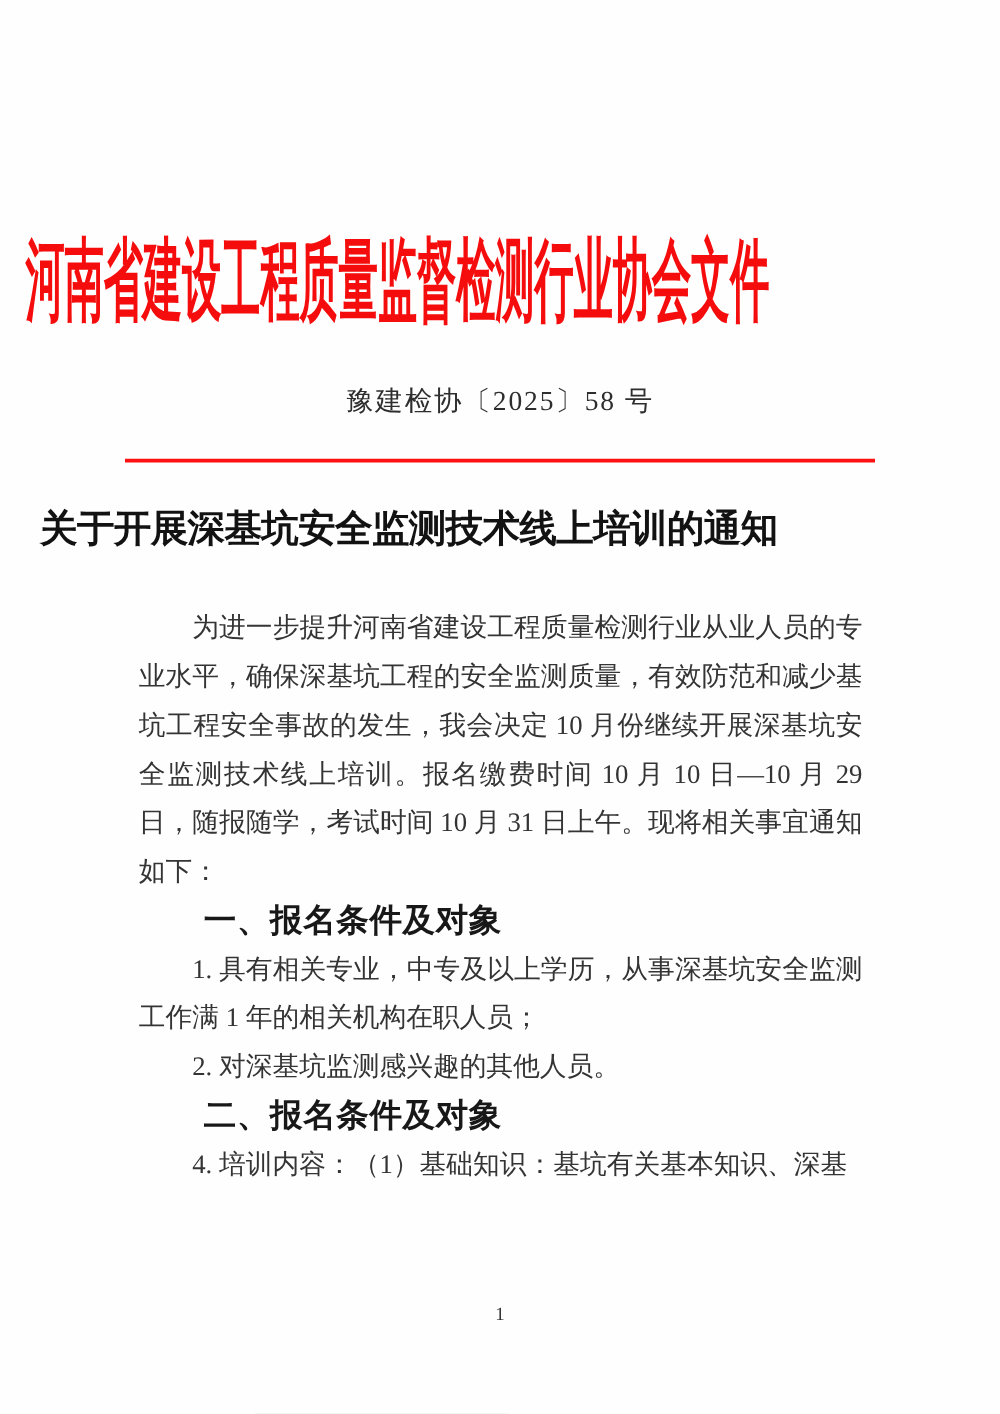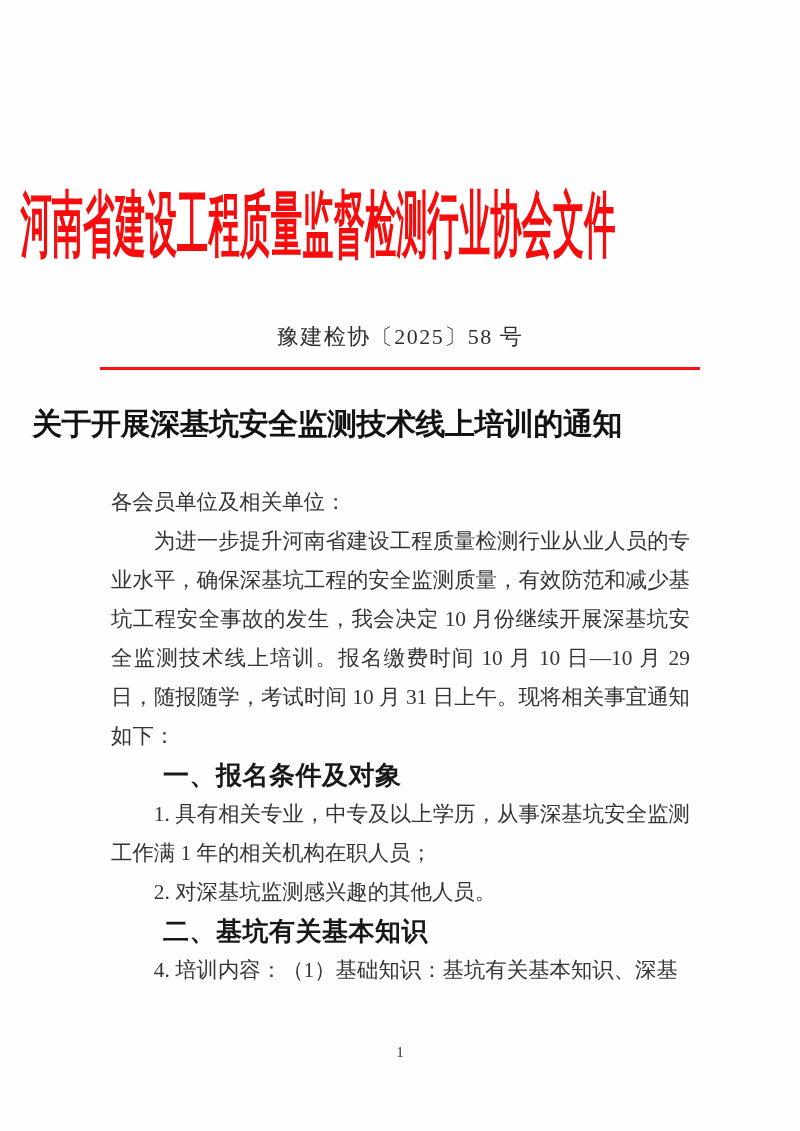--- a/index.html
+++ b/index.html
@@ -31,21 +31,20 @@
   }
   .doc-number {
     position: absolute;
     top: 306px; left: 0;
     width: 800px;
     text-align: center;
     font-size: 22px;
     line-height: 30px;
     letter-spacing: 1.5px;
     color: #2e2e2e;
-    margin-top: 16px;
   }
   .red-rule {
     position: absolute;
     top: 367px; left: 100px;
     width: 600px; height: 3px;
     background: #fe1010;
   }
   .doc-title {
     position: absolute;
     top: 405px; left: 0;
@@ -98,24 +97,23 @@
     <span class="org-banner-text">河南省建设工程质量监督检测行业协会文件</span>
   </div>
 
   <div class="doc-number">豫建检协〔2025〕58 号</div>
 
   <div class="red-rule"></div>
 
   <div class="doc-title">关于开展深基坑安全监测技术线上培训的通知</div>
 
   <div class="body-text">
-    <p class="salutation">各会员单位及相关单位：</p>
     <p>为进一步提升河南省建设工程质量检测行业从业人员的专业水平，确保深基坑工程的安全监测质量，有效防范和减少基坑工程安全事故的发生，我会决定 10 月份继续开展深基坑安全监测技术线上培训。报名缴费时间 10 月 10 日—10 月 29 日，随报随学，考试时间 10 月 31 日上午。现将相关事宜通知如下：</p>
     <p class="section-heading">一、报名条件及对象</p>
     <p>1. 具有相关专业，中专及以上学历，从事深基坑安全监测工作满 1 年的相关机构在职人员；</p>
     <p>2. 对深基坑监测感兴趣的其他人员。</p>
-    <p class="section-heading">二、基坑有关基本知识</p>
+    <p class="section-heading">二、报名条件及对象</p>
     <p>4. 培训内容：（1）基础知识：基坑有关基本知识、深基</p>
   </div>
 
   <div class="page-number">1</div>
 
 </div>
 
 </body></html>

